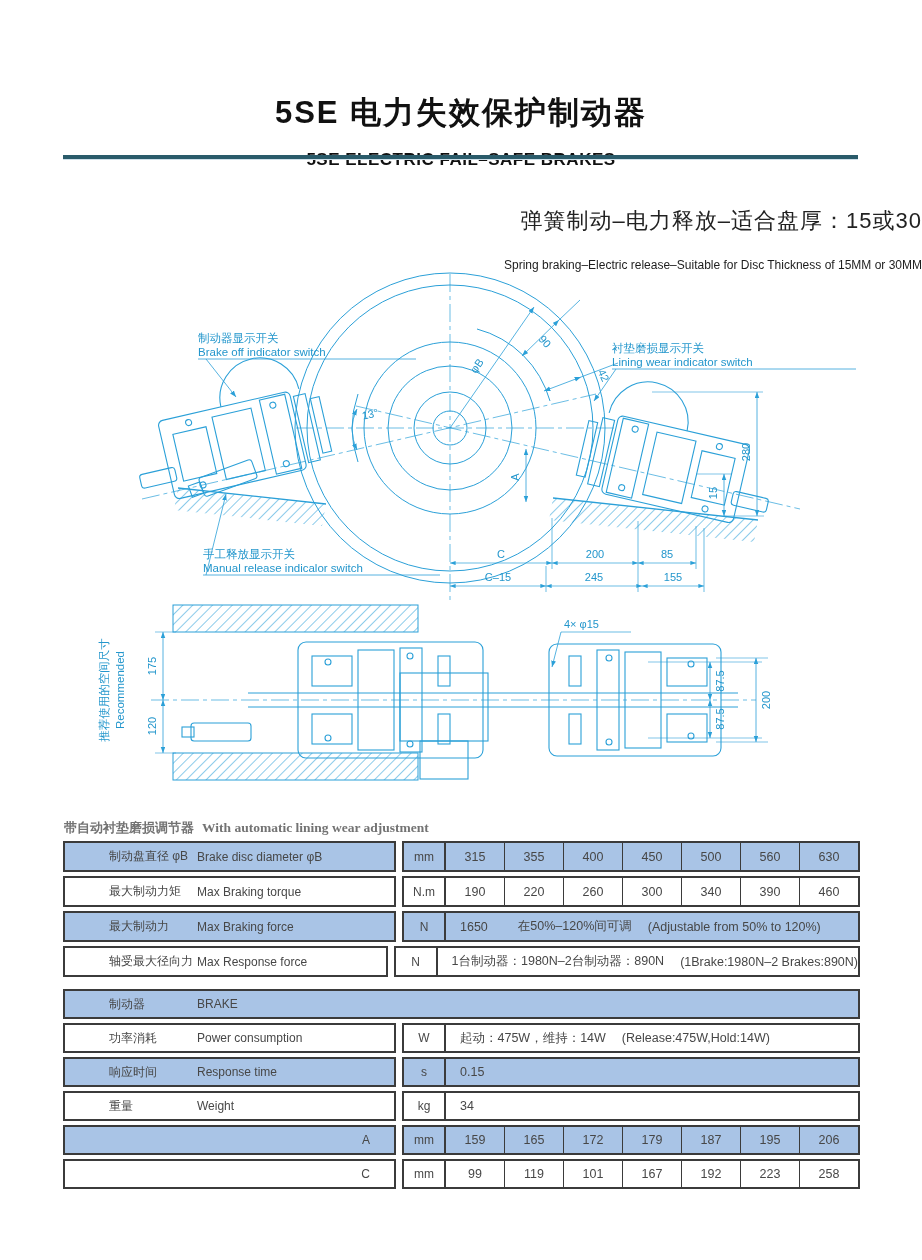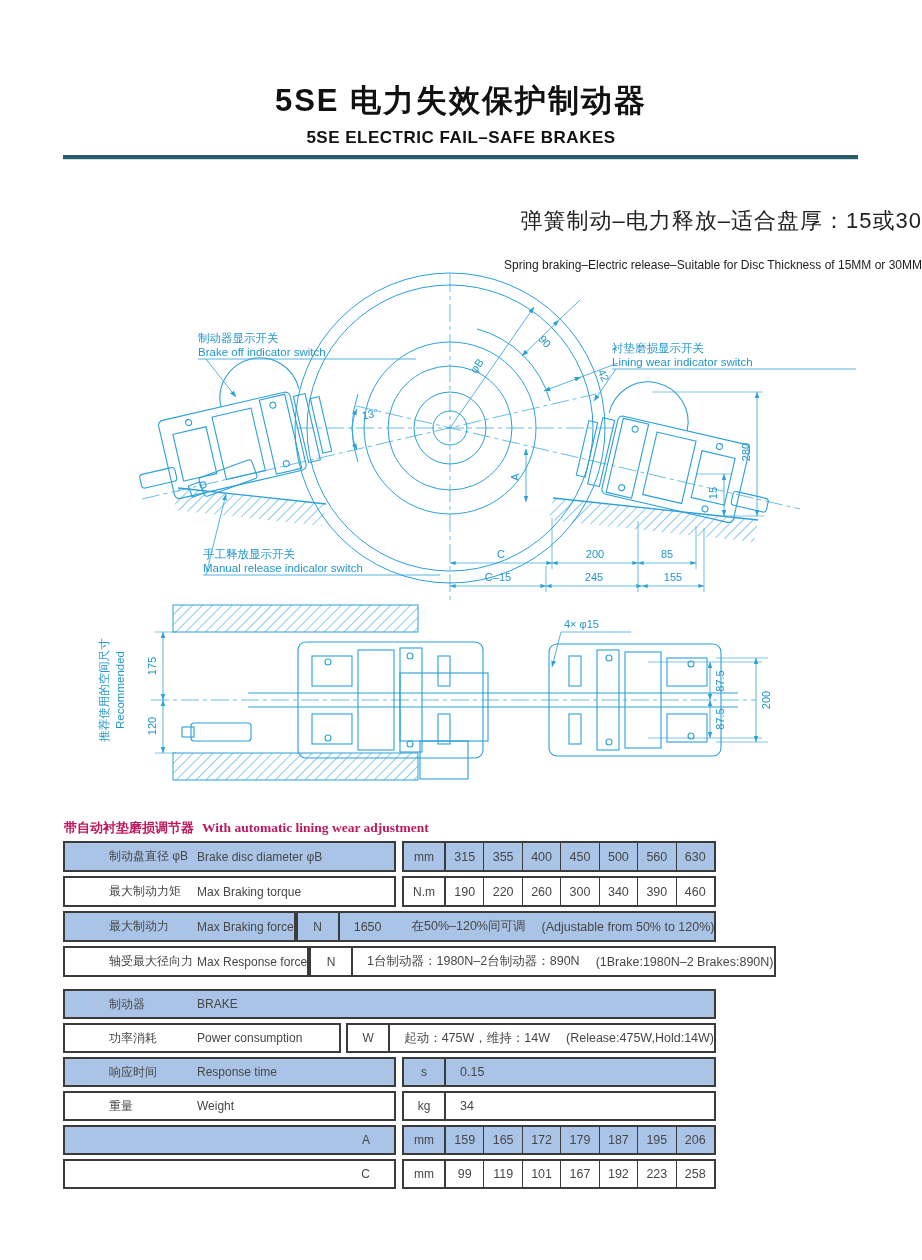--- a/index.html
+++ b/index.html
@@ -2,35 +2,35 @@
 <html><head>
 <meta charset="utf-8">
 <style>
   html,body { margin:0; padding:0; background:#ffffff; }
   .page {
     position:relative; width:922px; height:1260px; background:#ffffff;
     font-family:"Liberation Sans", sans-serif; overflow:hidden;
   }
   
   .title-block { position:absolute; top:76px; left:0; width:100%; text-align:center; color:#111; }
-  .title-cn { font-size:31px; font-weight:bold; letter-spacing:2px; margin:4px; }
+  .title-cn { font-size:31px; font-weight:bold; letter-spacing:2px; margin:16px; }
   .title-en { font-size:17px; font-weight:bold; letter-spacing:0.5px; margin:6px 0 0 0; }
   .rule { position:absolute; top:155px; left:63px; width:795px; height:4px; background:#2a5b6a; border-bottom:1px solid #cfe0ea; }
   .intro { position:absolute; top:206px; left:0; width:100%; text-align:right; color:#222; }
   .intro-cn { font-size:22px; letter-spacing:1px; }
   .intro-en { font-size:12px; margin-top:22px; color:#1d1d1d; }
   
   .diagram { position:absolute; top:266px; left:56px; }
   .diagram text { font-family:"Liberation Sans", sans-serif; fill:#2396cc; }
   .dtxt { font-size:11.5px; }
   .ddim { font-size:11px; }
   
-  .note { position:absolute; top:819px; left:64px; font-size:13px; font-weight:bold; color:#be185d; }
+  .note { position:absolute; top:819px; left:64px; font-size:13px; font-weight:bold; color:#737373; }
   .note .en { font-family:"Liberation Serif", serif; font-size:13.5px; margin-left:8px; }
-  .tbl { position:absolute; left:63px; width:653px; }
+  .tbl { position:absolute; left:63px; width:797px; }
   .t1 { top:841px; }
   .t2 { top:989px; }
   .trow { display:flex; align-items:stretch; margin-bottom:4px; height:31px; }
   .t2 .trow { height:30px;border-radius:12px; }
   .box { border:2px solid #3b3b3b; background:#ffffff; display:flex; box-sizing:border-box; }
   .blue { background:#a9c4e6; }
   .lab { width:333px; }
   .gap { width:6px; }
   .rt { flex:1; }
   .cell { display:flex; align-items:center; font-size:12.5px; color:#474747; white-space:nowrap; }

